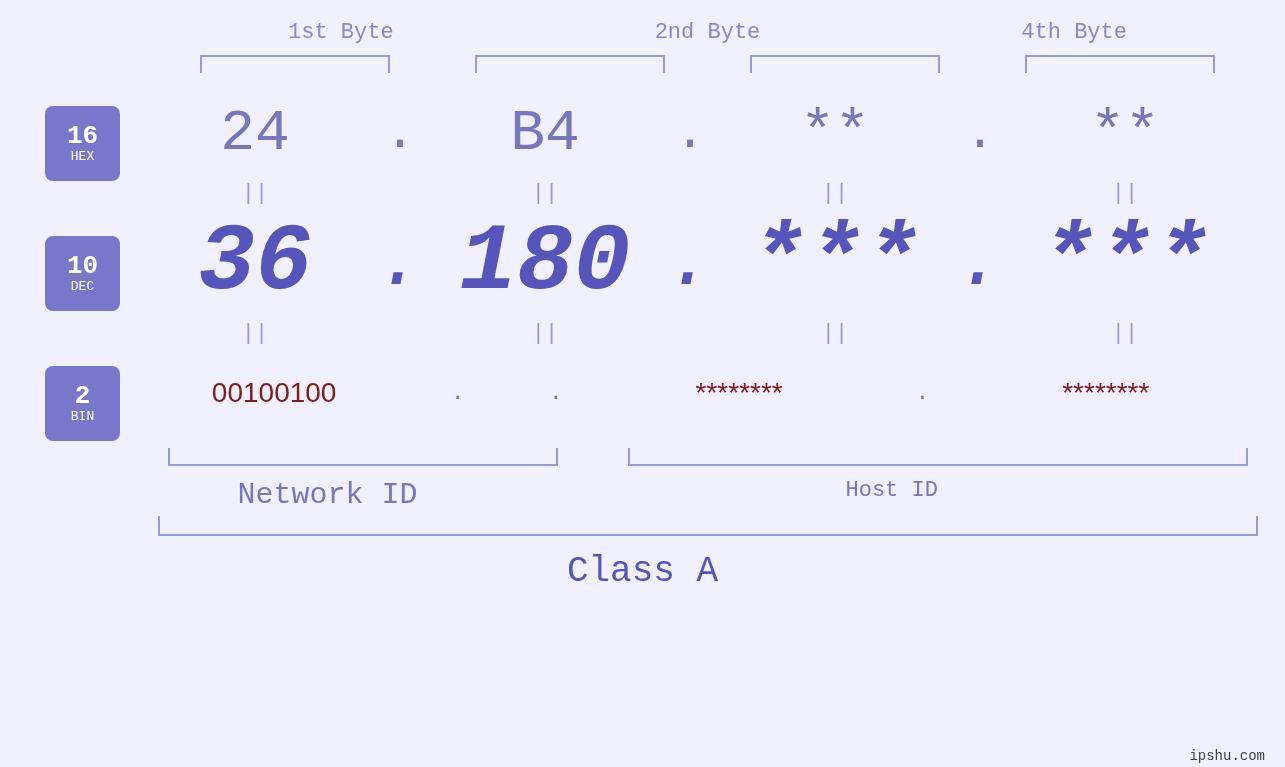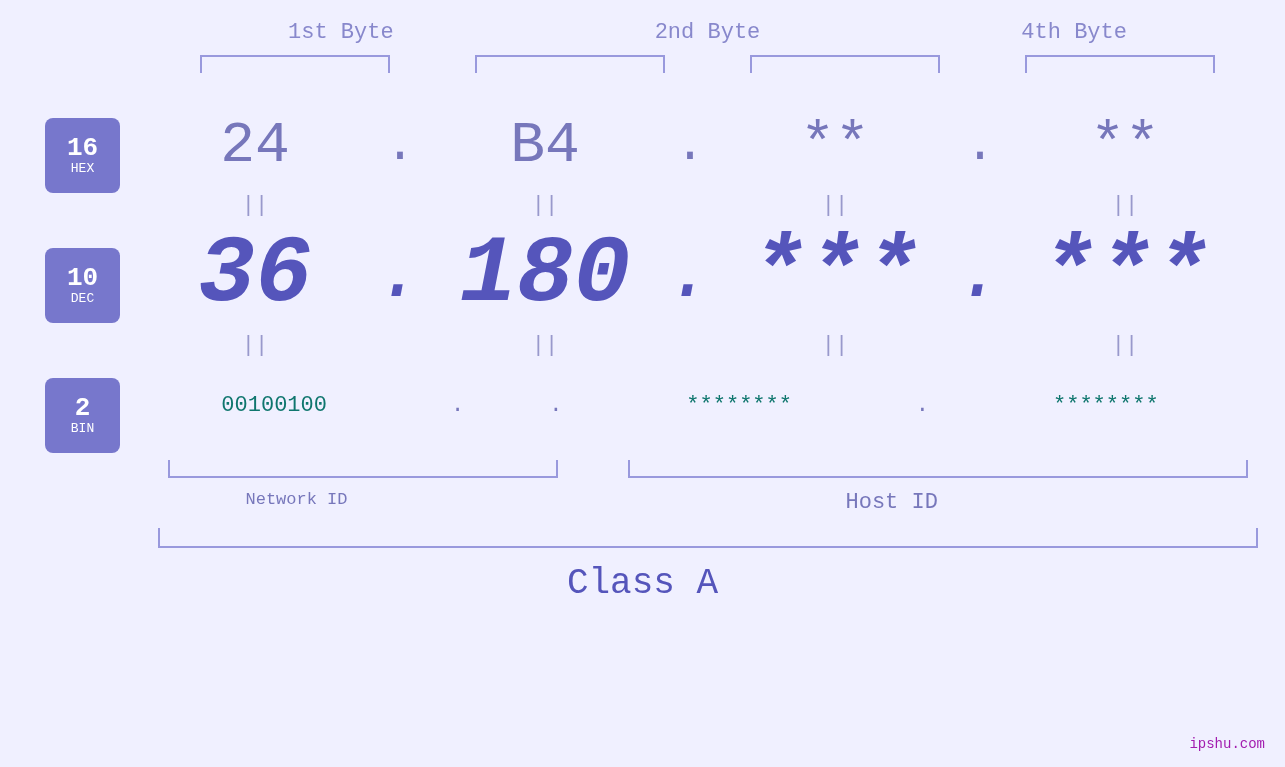--- a/index.html
+++ b/index.html
@@ -144,23 +144,23 @@
     }
 
     .dec-dot {
       font-size: 80px;
       color: #5555bb;
       line-height: 1.5;
     }
 
     
     .bin-value {
-      font-size: 22px;
-      color: #0f766e;
-      font-family: Liberation Mono, monospace;
+      font-size: 28px;
+      color: #7f1d1d;
+      font-family: Liberation Sans, sans-serif;
     }
 
     .bin-dot {
       font-size: 22px;
       color: #7777bb;
     }
 
     
     .sep-symbols {
       display: flex;
@@ -187,23 +187,23 @@
       color: #5555bb;
       font-size: 36px;
       font-family: Liberation Mono, monospace;
       text-align: center;
       margin-top: 15px;
     }
 
     
     .watermark {
       position: absolute;
-      bottom: 15px;
+      bottom: 3px;
       right: 20px;
-      color: #a21caf;
+      color: #404040;
       font-size: 14px;
       font-family: 'Courier New', Courier, monospace;
     }
 
     .full-row {
       display: flex;
       width: 1100px;
       align-items: center;
     }
   </style>
@@ -218,21 +218,21 @@
     <div class="byte-header">4th Byte</div>
   </div>
 
   <div class="top-brackets">
     <div class="bracket-top"></div>
     <div class="bracket-top"></div>
     <div class="bracket-top"></div>
     <div class="bracket-top"></div>
   </div>
 
-  <div style="display:flex; width:1285px; flex-direction:row; align-items:flex-start;margin-top:12px;">
+  <div style="display:flex; width:1285px; flex-direction:row; align-items:flex-start;">
 
     <div class="badges-column">
 
       <div style="height:80px; display:flex; align-items:center;">
         <div class="badge">
           <span class="badge-number">16</span>
           <span class="badge-label">HEX</span>
         </div>
       </div>
       <div style="height:40px;"></div>
@@ -306,21 +306,21 @@
   </div>
 
   <div style="position:relative; width:1100px; margin-left:130px; margin-top:5px;">
 
     <div style="position:absolute; left:10px; top:0; width:390px; height:18px; border-bottom:2px solid #9999dd; border-left:2px solid #9999dd; border-right:2px solid #9999dd;"></div>
 
     <div style="position:absolute; left:470px; top:0; width:620px; height:18px; border-bottom:2px solid #9999dd; border-left:2px solid #9999dd; border-right:2px solid #9999dd;"></div>
     <div style="height:25px;"></div>
 
     <div style="position:relative; height:35px; padding-top:5px;">
-      <span style="position:absolute; left:88px; color:#7777bb; font-size:17px; font-family:'Courier New',Courier,monospace;">Network ID</span>
+      <span style="position:absolute; left:80px; color:#7777bb; font-size:30px; font-family:'Courier New',Courier,monospace;">Network ID</span>
       <span style="position:absolute; left:640px; color:#7777bb; font-size:22px; font-family:'Courier New',Courier,monospace;margin-left:48px;">Host ID</span>
     </div>
   </div>
 
   <div style="width:1100px; margin-left:130px; height:20px; border-bottom:2px solid #9999dd; border-left:2px solid #9999dd; border-right:2px solid #9999dd; margin-top:8px;"></div>
 
   <div class="class-label">Class A</div>
 
   <div class="watermark">ipshu.com</div>
 

